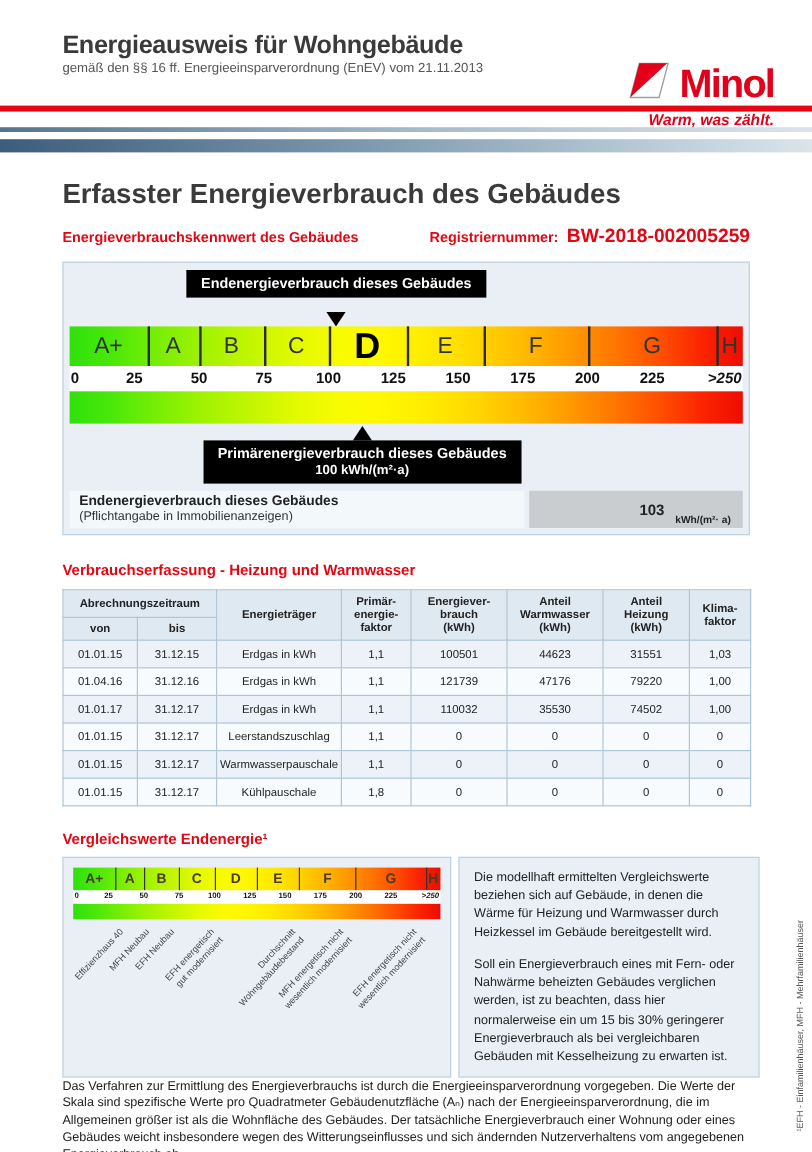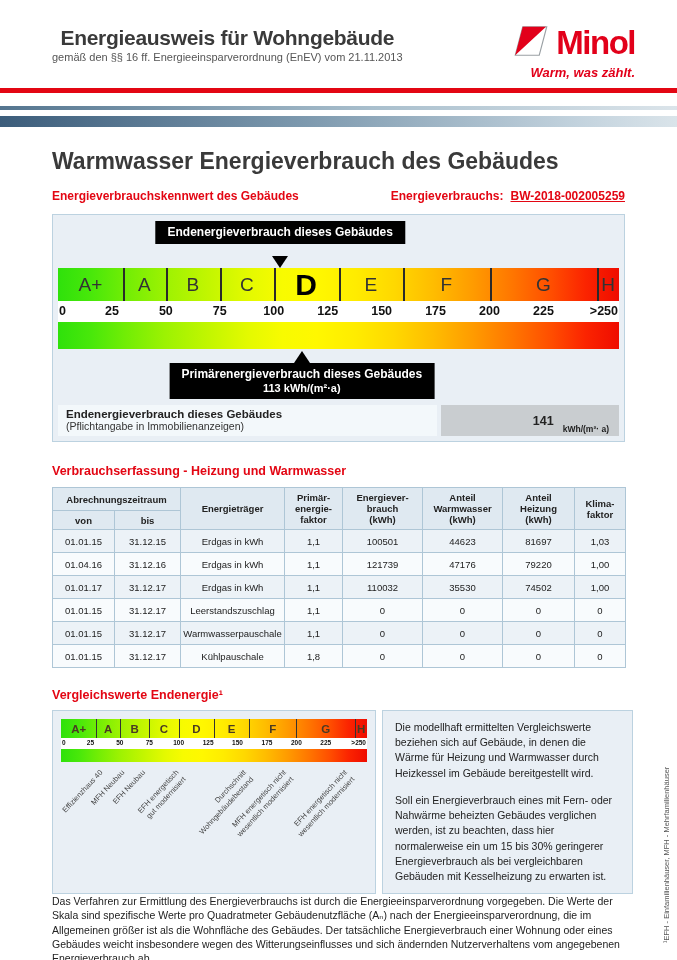--- a/index.html
+++ b/index.html
@@ -1,39 +1,39 @@
 <!DOCTYPE html>
 <html lang="de" style="--brand-red: #e2001a; --heading-red: #e30613; --panel-bg: #e9eff5; --panel-border: #bcd2e0; --table-border: #aec6d6; --table-header-bg: #dfe9f1; --row-alt-bg: #ecf2f7; --value-box-bg: #c9cdd0; --scale-green: #2fe10b; --scale-yellow: #fff800; --scale-red: #ef0c00;"><head>
 <meta charset="utf-8">
 <style>
   html,body{margin:0;padding:0;background:#fff;}
   .page{position:relative;width:677px;height:960px;background:#fff;overflow:hidden;
         font-family:"Liberation Sans","DejaVu Sans",sans-serif;color:#222;}
 
   
-  .hdr{position:absolute;left:52px;right:42px;top:26px;display:flex;justify-content:space-between;align-items:flex-start;text-align:center;}
+  .hdr{position:absolute;left:52px;right:32px;top:26px;display:flex;justify-content:space-between;align-items:flex-start;}
   .hdr-title{font-size:21px;font-weight:700;color:#3a3a3a;letter-spacing:-.3px;line-height:1.1;}
   .hdr-sub{font-size:11px;color:#555;margin-top:2px;}
   .logo{display:flex;flex-direction:column;align-items:flex-end;margin-top:-2px;}
-  .logo-row{display:flex;align-items:center;gap:7px;}
+  .logo-row{display:flex;align-items:center;gap:7px;margin-top:26px;}
   .logo-word{font-size:33px;font-weight:800;color:var(--brand-red);letter-spacing:-1.5px;line-height:.95;}
   .logo-tag{font-size:13px;font-weight:700;font-style:italic;color:var(--brand-red);margin-top:3px;}
   .rule-red{position:absolute;top:88px;left:0;width:677px;height:5px;background:var(--heading-red);}
   .rule-thin{position:absolute;top:106px;left:0;width:677px;height:4px;
              background:linear-gradient(90deg,#54758f,#a9bfcd 55%,#dbe4ea);}
   .rule-thick{position:absolute;top:116px;left:0;width:677px;height:11px;
              background:linear-gradient(90deg,#3c5d7b,#7d99ae 45%,#c2d2dd 85%,#dae4ea);}
 
   
   main{position:absolute;top:142px;left:52px;width:573px;}
   .page-title{font-size:23px;font-weight:700;color:#3a3a3a;margin:6px 0 14px;}
   .reg-row{display:flex;justify-content:space-between;align-items:baseline;margin-bottom:11px;}
   .kennwert{font-size:12px;font-weight:700;color:var(--heading-red);}
   .reg{font-size:12px;font-weight:700;color:var(--heading-red);}
-  .reg-val{font-size:12px;font-weight:800;margin-left:7px;text-decoration:underline;}
+  .reg-val{font-size:16px;font-weight:800;margin-left:7px;}
 
   
   .scale-panel{background:var(--panel-bg);border:1px solid var(--panel-border);padding:6px 5px 5px;}
   .scale-grad{background:linear-gradient(90deg,#2fe10b 0%,#49e80a 6%,#71ed05 12%,#9cf202 19%,
      #c3f600 27%,#e4fa00 34%,#f8fb00 40%,#fff800 46%,#ffec00 53%,#ffd800 60%,#ffbc00 67%,
      #ff9b00 74%,#ff7600 81%,#ff4d00 88%,#fb2400 94%,#ef0c00 100%);}
   .callout-top{position:relative;height:47px;}
   .callout-bot{position:relative;height:50px;margin-top:2px;}
   .callout{position:absolute;transform:translateX(-50%);background:#000;color:#fff;text-align:center;
            padding:4px 12px 5px;white-space:nowrap;}
@@ -45,21 +45,21 @@
        border-left:8px solid transparent;border-right:8px solid transparent;}
   .tri-down{top:35px;border-top:12px solid #000;}
   .tri-up{top:0;border-bottom:12px solid #000;}
   .band-row{position:relative;height:33px;}
   .band-letter{position:absolute;top:50%;transform:translate(-50%,-50%);font-size:19px;font-weight:500;color:#333;}
   .band-row .band-letter.cur{font-size:30px;font-weight:800;color:#000;}
   .band-div{position:absolute;top:0;bottom:0;width:2px;background:#2a2a2a;}
   .tick-row{position:relative;height:21px;background:#fff;}
   .tick{position:absolute;top:3px;font-size:12.5px;font-weight:700;color:#111;transform:translateX(-50%);}
   .tick.left{transform:none;}
-  .tick.right{transform:none;}
+  .tick.right{transform:none;font-style:italic;}
   .grad-bar{height:27px;}
   .panel-row{display:flex;gap:4px;margin-top:4px;}
   .panel-cell-main{flex:1;background:#f3f8fb;padding:3px 8px 4px;}
   .pr-title{font-size:11.5px;font-weight:700;color:#222;}
   .pr-sub{font-size:10.5px;color:#333;}
   .panel-cell-val{width:168px;background:var(--value-box-bg);display:flex;align-items:center;
                   justify-content:flex-end;gap:9px;padding-right:10px;}
   .pv{font-size:12.5px;font-weight:700;}
   .pu{font-size:8.5px;font-weight:700;margin-top:16px;}
 
@@ -121,24 +121,24 @@
         <span class="logo-word">Minol</span>
       </div>
       <div class="logo-tag">Warm, was zählt.</div>
     </div>
   </div>
   <div class="rule-red"></div>
   <div class="rule-thin"></div>
   <div class="rule-thick"></div>
 
   <main>
-    <h1 class="page-title">Warmwasser Energieverbrauch des Gebäudes</h1>
+    <h1 class="page-title">Erfasster Energieverbrauch des Gebäudes</h1>
     <div class="reg-row">
       <span class="kennwert">Energieverbrauchskennwert des Gebäudes</span>
-      <span class="reg"><span>Energieverbrauchs:</span><span class="reg-val">BW-2018-002005259</span></span>
+      <span class="reg"><span>Registriernummer:</span><span class="reg-val">BW-2018-002005259</span></span>
     </div>
 
     <section class="scale-panel" id="main-scale">
       <div class="callout-top">
         <div class="callout at-end" style="left: 39.6154%;">
           <div class="cl1">Endenergieverbrauch dieses Gebäudes</div>
         </div>
         <div class="tri tri-down at-end" style="left: 39.6154%;"></div>
       </div>
       <div class="band-row scale-grad">
@@ -171,30 +171,30 @@
           <span class="tick" style="left: 67.3077%;">175</span>
           <span class="tick" style="left: 76.9231%;">200</span>
           <span class="tick" style="left: 86.5385%;">225</span>
           <span class="tick right" style="right: 1px;">&gt;250</span>
         </div>
       <div class="grad-bar scale-grad"></div>
       <div class="callout-bot">
         <div class="tri tri-up at-prim" style="left: 43.4615%;"></div>
         <div class="callout at-prim" style="left: 43.4615%;">
           <div class="cl1">Primärenergieverbrauch dieses Gebäudes</div>
-          <div class="cl2">113 kWh/(m²·a)</div>
+          <div class="cl2">100 kWh/(m²·a)</div>
         </div>
       </div>
       <div class="panel-row">
         <div class="panel-cell-main">
           <div class="pr-title">Endenergieverbrauch dieses Gebäudes</div>
           <div class="pr-sub">(Pflichtangabe in Immobilienanzeigen)</div>
         </div>
         <div class="panel-cell-val">
-          <span class="pv">141</span>
+          <span class="pv">103</span>
           <span class="pu">kWh/(m²· a)</span>
         </div>
       </div>
     </section>
 
     <h3 class="red-h h-table">Verbrauchserfassung - Heizung und Warmwasser</h3>
     <table>
       <colgroup>
         <col style="width:62px">
           <col style="width:66px">
@@ -230,21 +230,21 @@
           </tr>
         </thead>
       <tbody id="consumption-tbody">
           <tr>
             <td>01.01.15</td>
             <td>31.12.15</td>
             <td>Erdgas in kWh</td>
             <td>1,1</td>
             <td>100501</td>
             <td>44623</td>
-            <td>81697</td>
+            <td>31551</td>
             <td>1,03</td>
           </tr>
           <tr>
             <td>01.04.16</td>
             <td>31.12.16</td>
             <td>Erdgas in kWh</td>
             <td>1,1</td>
             <td>121739</td>
             <td>47176</td>
             <td>79220</td>

